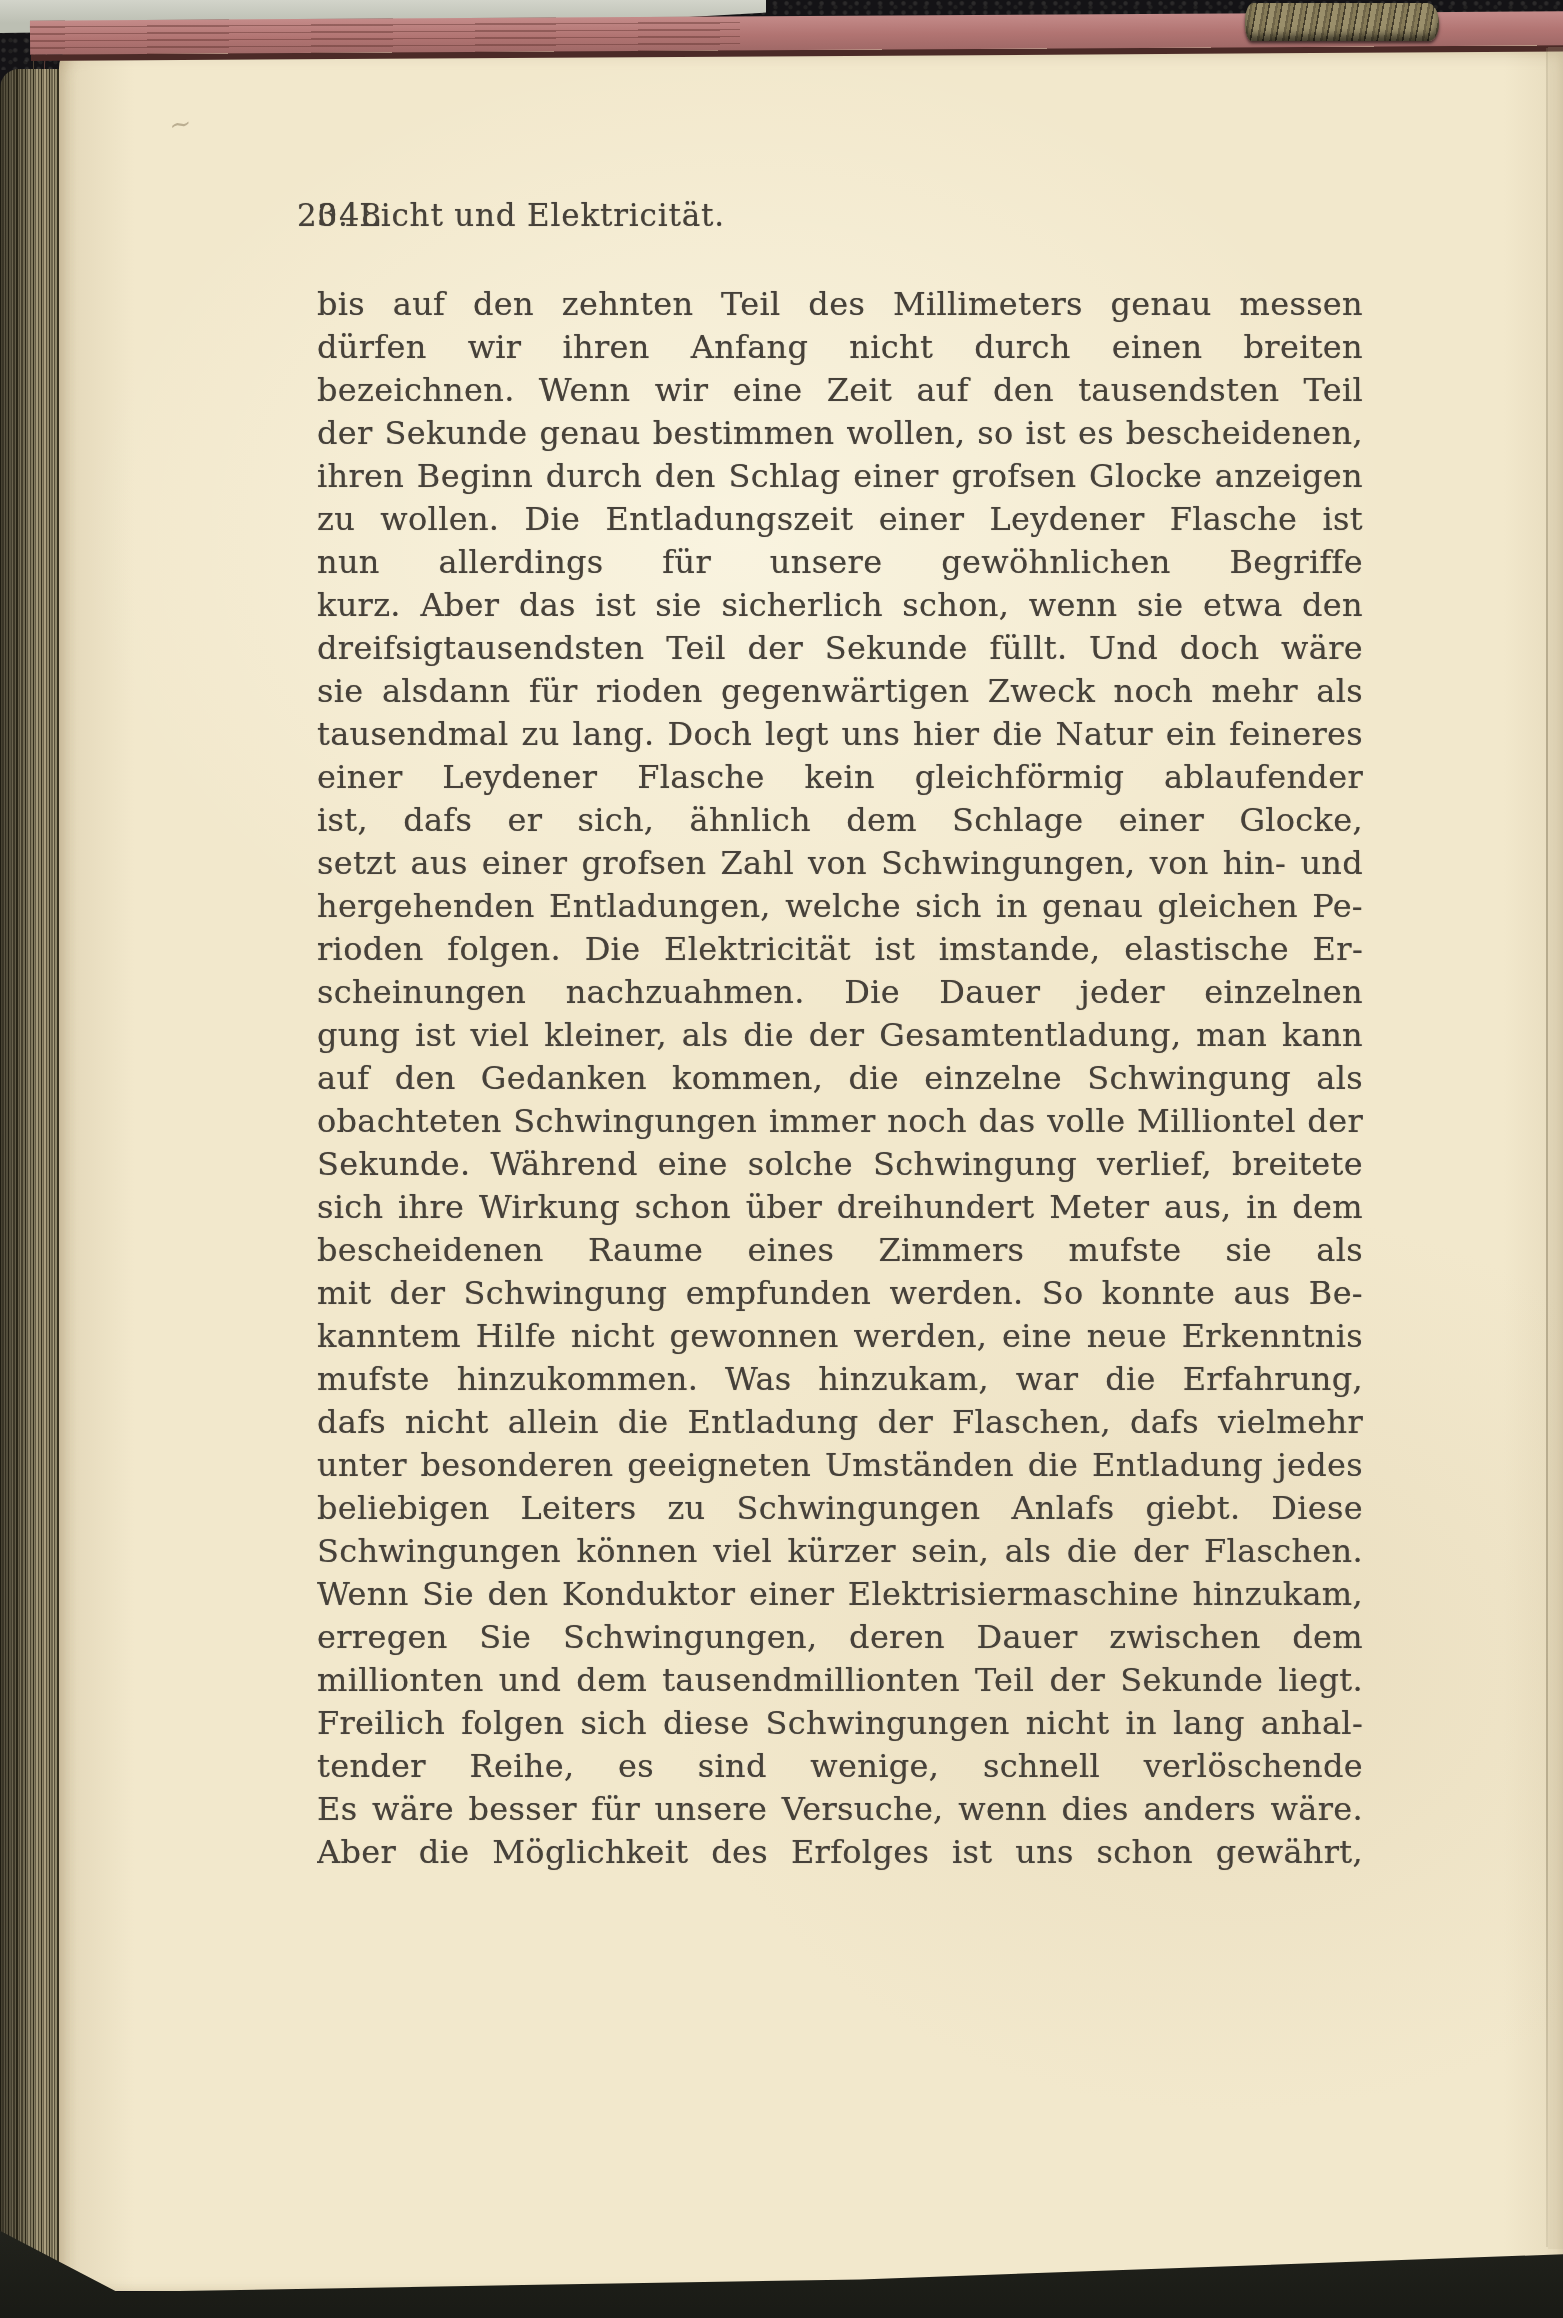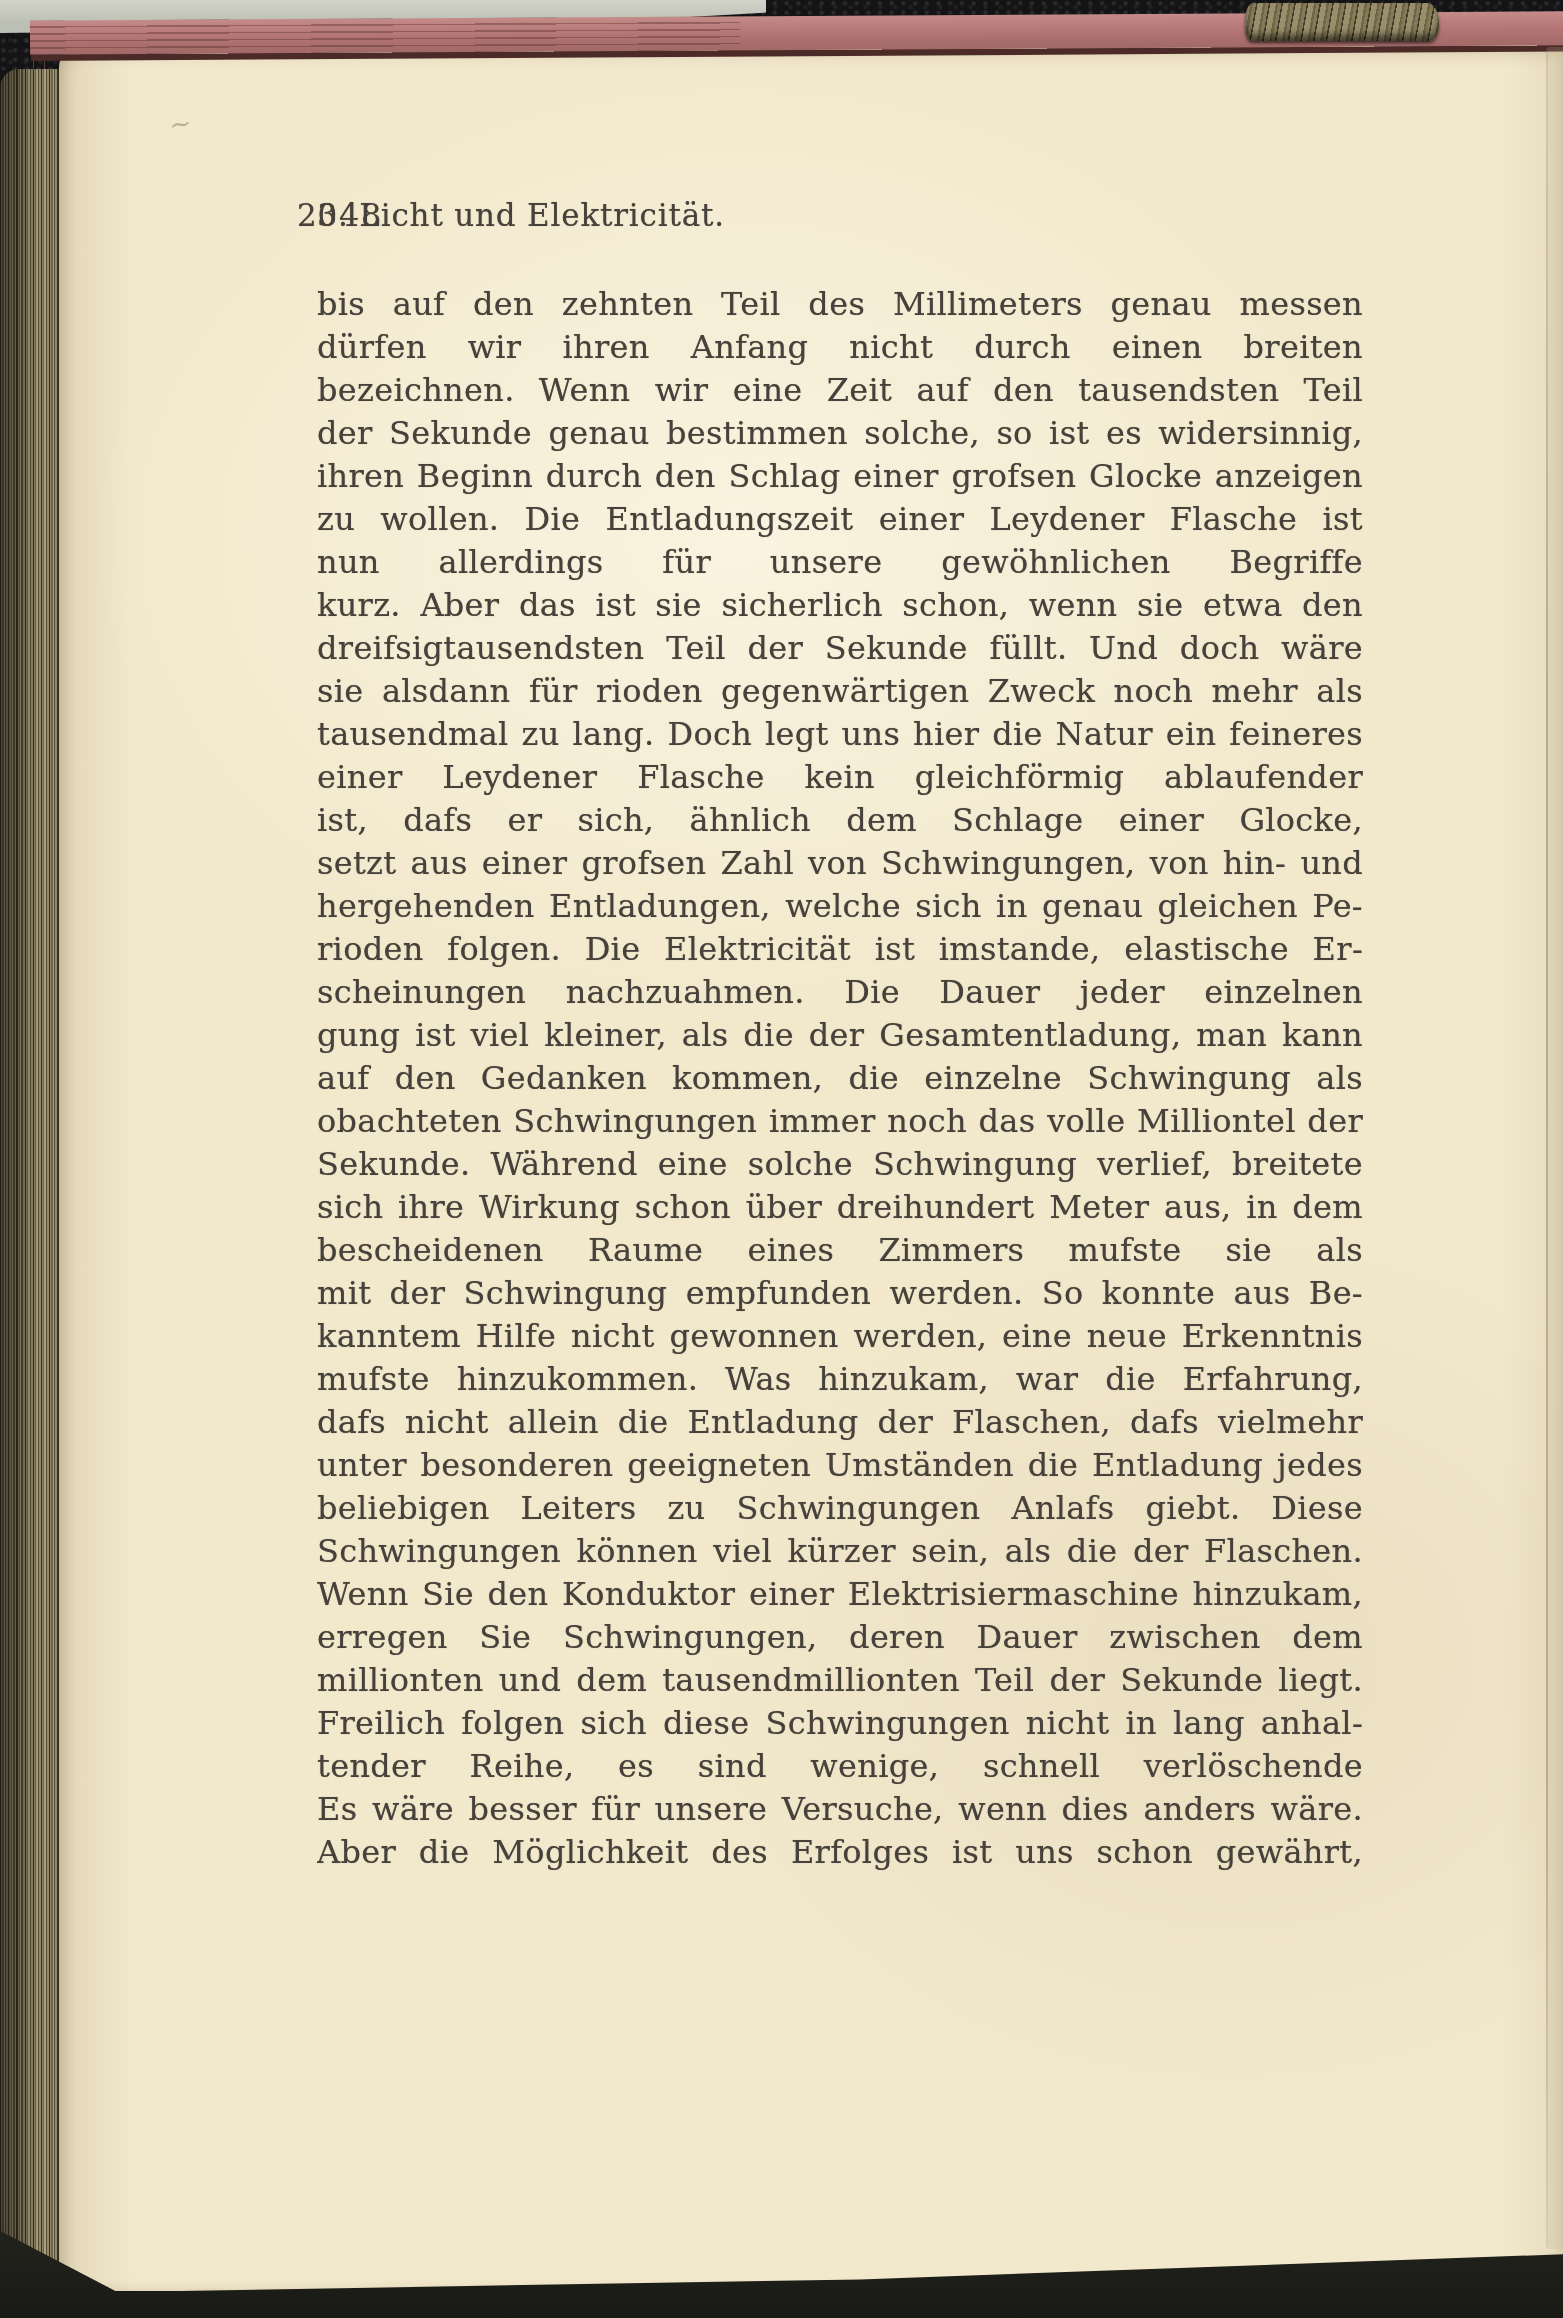--- a/index.html
+++ b/index.html
@@ -118,21 +118,21 @@
   <div class="right-soft"></div>
   <div class="crease"></div>
 
   <div class="blemish">∼</div>
   <div class="page-number">348</div>
   <div class="running-header">20. Licht und Elektricität.</div>
   <div class="body-text">
       <div class="line">bis auf den zehnten Teil des Millimeters genau messen wollen,</div>
       <div class="line">dürfen wir ihren Anfang nicht durch einen breiten Kreidestrich</div>
       <div class="line">bezeichnen.  Wenn wir eine Zeit auf den tausendsten Teil</div>
-      <div class="line">der Sekunde genau bestimmen solche, so ist es widersinnig,</div>
+      <div class="line">der Sekunde genau bestimmen wollen, so ist es bescheidenen,</div>
       <div class="line">ihren Beginn durch den Schlag einer grofsen Glocke anzeigen</div>
       <div class="line">zu wollen.  Die Entladungszeit einer Leydener Flasche ist</div>
       <div class="line">nun allerdings für unsere gewöhnlichen Begriffe verschwindend</div>
       <div class="line">kurz.  Aber das ist sie sicherlich schon, wenn sie etwa den</div>
       <div class="line">dreifsigtausendsten Teil der Sekunde füllt.  Und doch wäre</div>
       <div class="line">sie alsdann für rioden gegenwärtigen Zweck noch mehr als</div>
       <div class="line">tausendmal zu lang.  Doch legt uns hier die Natur ein feineres</div>
       <div class="line">einer Leydener Flasche kein gleichförmig ablaufender Vorgang</div>
       <div class="line">ist, dafs er sich, ähnlich dem Schlage einer Glocke, zusammen-</div>
       <div class="line">setzt aus einer grofsen Zahl von Schwingungen, von hin- und</div>

